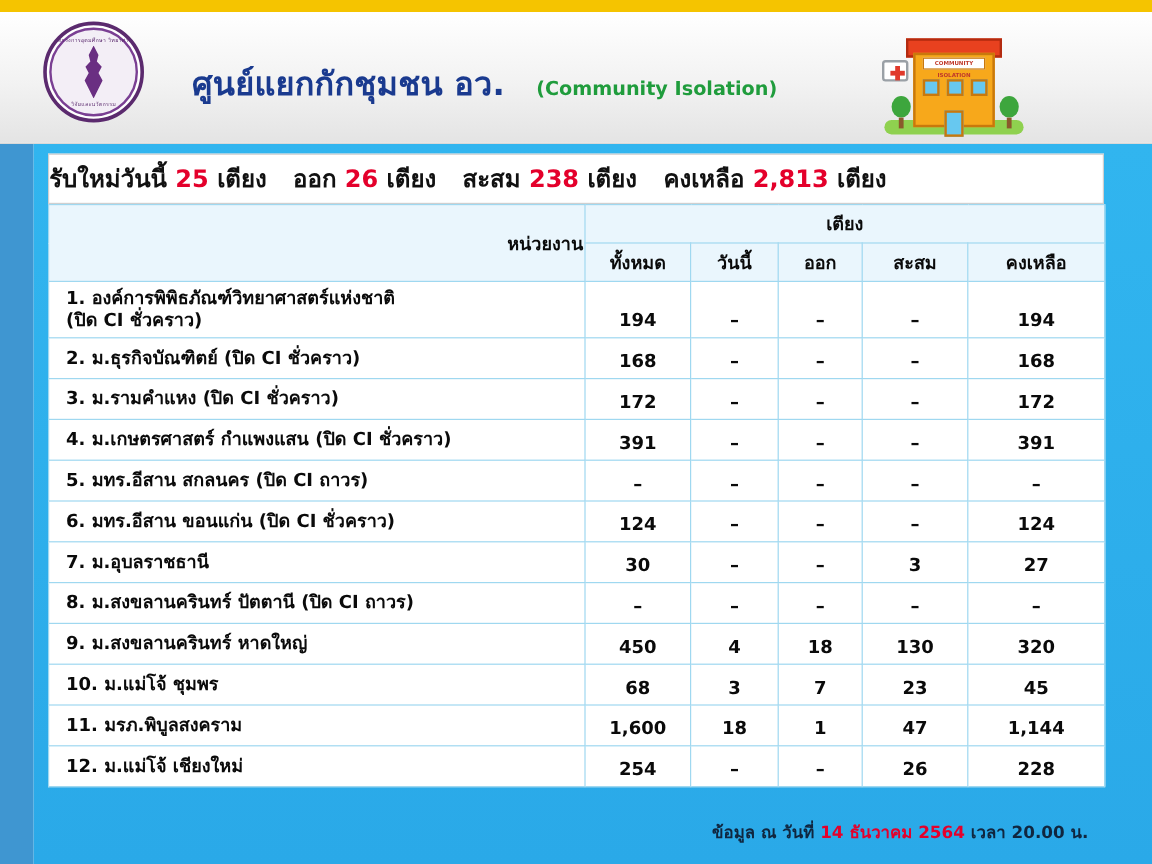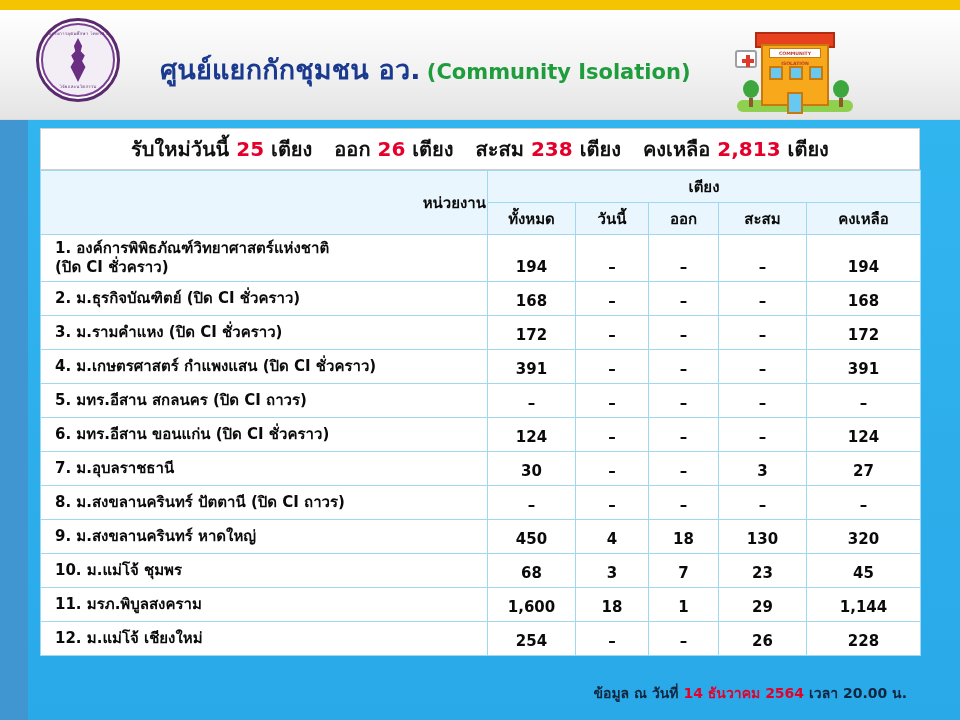--- a/index.html
+++ b/index.html
@@ -73,30 +73,30 @@
   .logo-emblem {
     width: 34px; height: 44px;
     background: #6a2f82;
     clip-path: polygon(50% 0%, 62% 18%, 58% 30%, 70% 40%, 62% 52%, 72% 66%, 50% 100%, 28% 66%, 38% 52%, 30% 40%, 42% 30%, 38% 18%);
   }
 
   
   .title-wrap {
     position: absolute;
     left: 160px; top: 48px;
-    display: flex; align-items: baseline; gap: 6px;
+    display: flex; align-items: baseline; gap: 26px;
   }
   .title-th {
     font-size: 27px;
     font-weight: bold;
     color: #1a3a8f;
     letter-spacing: .2px;
   }
   .title-en {
-    font-size: 21px;
+    font-size: 16px;
     font-weight: bold;
     color: #1f9c3c;
   }
 
   
   .building {
     position: absolute;
     left: 735px; top: 22px;
     width: 120px; height: 92px;
   }
@@ -136,21 +136,21 @@
   .bld-bag .cross-v { position:absolute; left:9px; top:3px; width:4px; height:12px; background:#e0392b; }
   .bld-bag .cross-h { position:absolute; left:5px; top:7px; width:12px; height:4px; background:#e0392b; }
 
   
   .summary {
     position: absolute;
     left: 40px; top: 128px;
     width: 880px; height: 42px;
     background: #ffffff;
     border: 1px solid #cfcfcf;
-    display: flex; align-items: center; justify-content: center;
+    display: flex; align-items: center; justify-content: flex-start;
     gap: 22px;
     font-size: 20px; font-weight: bold; color: #111;
   }
   .summary .num-red { color: #e4002b; }
   .summary-item { white-space: nowrap; }
 
   
   .table-wrap {
     position: absolute;
     left: 40px; top: 170px;
@@ -378,21 +378,21 @@
           <td class="num">3</td>
           <td class="num">7</td>
           <td class="num">23</td>
           <td class="num">45</td>
         </tr>
         <tr>
           <td class="name">11. มรภ.พิบูลสงคราม</td>
           <td class="num">1,600</td>
           <td class="num">18</td>
           <td class="num">1</td>
-          <td class="num">29</td>
+          <td class="num">47</td>
           <td class="num">1,144</td>
         </tr>
         <tr>
           <td class="name">12. ม.แม่โจ้ เชียงใหม่</td>
           <td class="num">254</td>
           <td class="num">–</td>
           <td class="num">–</td>
           <td class="num">26</td>
           <td class="num">228</td>
         </tr>

